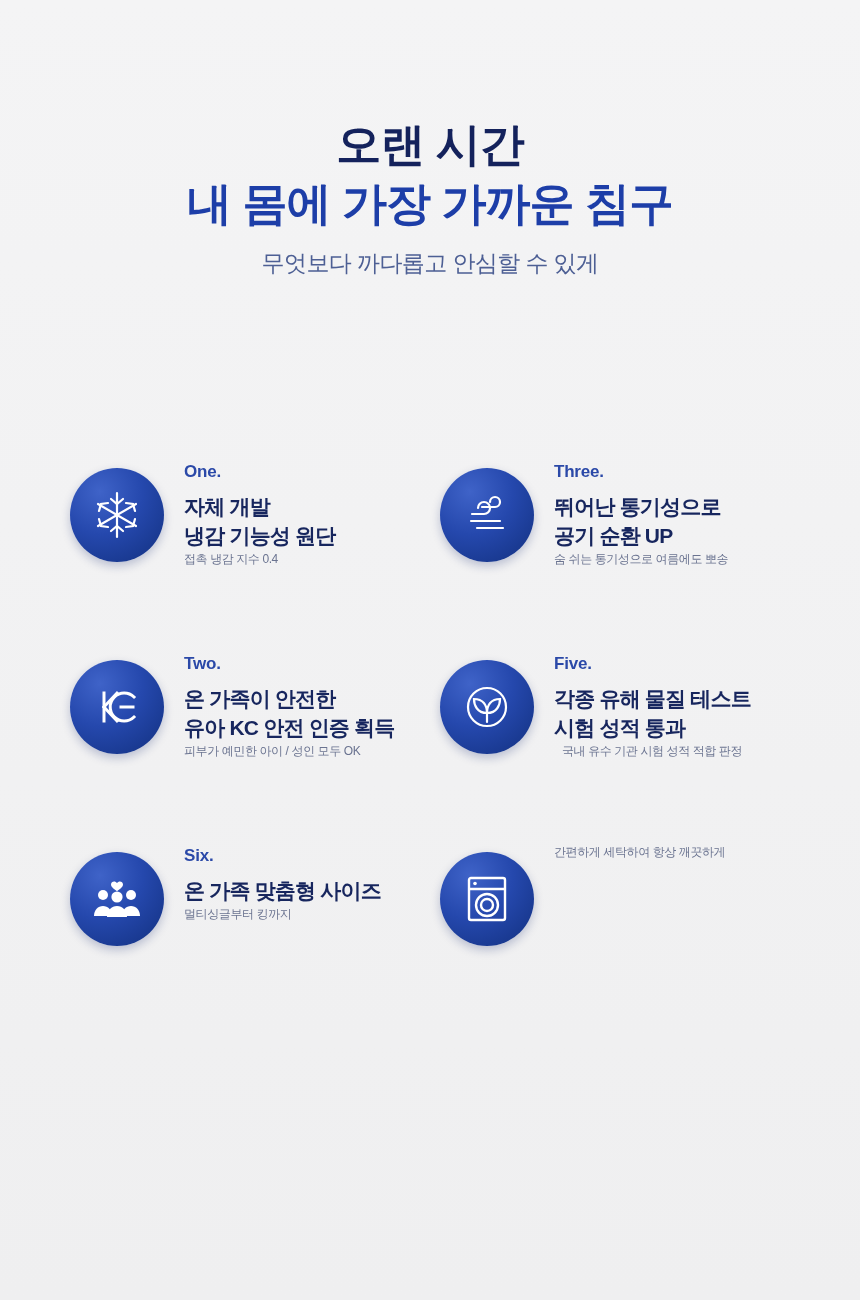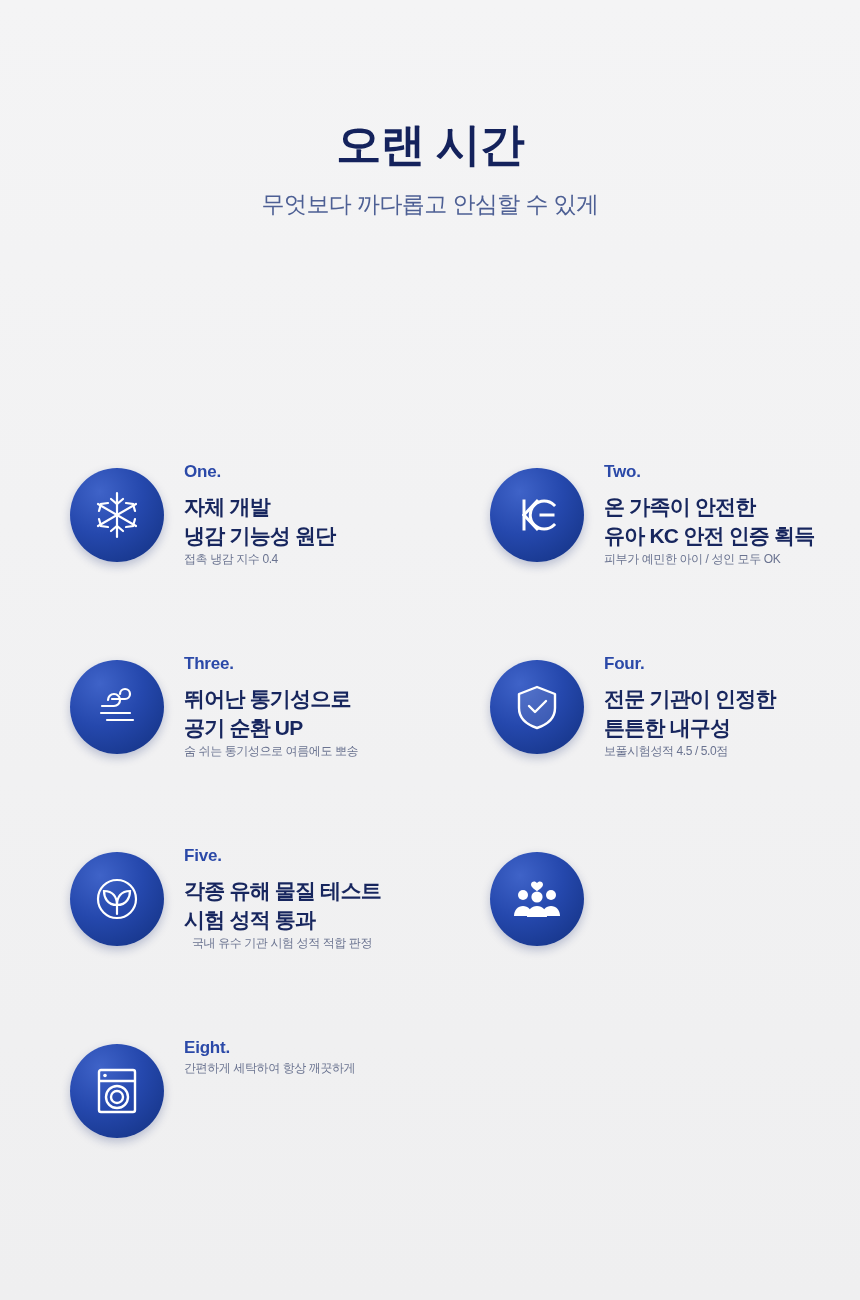--- a/index.html
+++ b/index.html
@@ -51,21 +51,20 @@
 
   
   .features {
     position: absolute;
     top: 446px;
     left: 0;
     width: 860px;
     display: grid;
     grid-template-columns: 370px 370px;
     grid-template-rows: repeat(4, 192px);
-    column-gap: 50px;
     padding-left: 70px;
     box-sizing: border-box;
   }
   .feature {
     display: flex;
     align-items: flex-start;
   }
   .icon-circle {
     width: 94px;
     height: 94px;
@@ -112,20 +111,21 @@
     padding-left: 8px;
   }
 </style>
 </head>
 <body>
 
 <div class="page">
 
   <div class="header">
     <div class="title-line1">오랜 시간</div>
+    <div class="title-line2">내 몸에 가장 가까운 침구</div>
     <div class="subtitle">무엇보다 까다롭고 안심할 수 있게</div>
   </div>
 
   <div class="features">
 
     <div class="feature">
       <div class="icon-circle">
         <svg width="52" height="52" viewBox="0 0 52 52" fill="none" stroke="#ffffff" stroke-width="2.2" stroke-linecap="round">
           <line x1="26" y1="4" x2="26" y2="48"></line>
           <line x1="7" y1="15" x2="45" y2="37"></line>
@@ -141,67 +141,53 @@
       <div class="feature-text">
         <div class="f-index">One.</div>
         <div class="f-title">자체 개발
 냉감 기능성 원단</div>
         <div class="f-desc">접촉 냉감 지수 0.4</div>
       </div>
     </div>
 
     <div class="feature">
       <div class="icon-circle">
+        <svg width="54" height="54" viewBox="0 0 54 54" fill="none" stroke="#ffffff" stroke-width="2.2" stroke-linecap="round">
+          <path d="M18 20 a6 6 0 1 1 6 6 H12"></path>
+          <path d="M30 14 a5 5 0 1 1 5 5 H22"></path>
+          <line x1="11" y1="33" x2="40" y2="33"></line>
+          <line x1="17" y1="40" x2="43" y2="40"></line>
+        </svg>
+      </div>
+      <div class="feature-text">
+        <div class="f-index">Three.</div>
+        <div class="f-title">뛰어난 통기성으로
+공기 순환 UP</div>
+        <div class="f-desc">숨 쉬는 통기성으로 여름에도 뽀송</div>
+      </div>
+    </div>
+
+    <div class="feature">
+      <div class="icon-circle">
         <svg width="52" height="52" viewBox="0 0 52 52" fill="none" stroke="#ffffff" stroke-width="3" stroke-linecap="square">
           <line x1="13" y1="12" x2="13" y2="40"></line>
           <path d="M13 26 L26 12"></path>
           <path d="M13 26 L26 40"></path>
           <path d="M43 16 A14 14 0 1 0 43 36"></path>
           <line x1="30" y1="26" x2="42" y2="26"></line>
         </svg>
       </div>
       <div class="feature-text">
         <div class="f-index">Two.</div>
         <div class="f-title">온 가족이 안전한
 유아 KC 안전 인증 획득</div>
         <div class="f-desc">피부가 예민한 아이 / 성인 모두 OK</div>
       </div>
     </div>
 
-    <div class="feature">
-      <div class="icon-circle">
-        <svg width="54" height="54" viewBox="0 0 54 54" fill="none" stroke="#ffffff" stroke-width="2.2" stroke-linecap="round">
-          <path d="M18 20 a6 6 0 1 1 6 6 H12"></path>
-          <path d="M30 14 a5 5 0 1 1 5 5 H22"></path>
-          <line x1="11" y1="33" x2="40" y2="33"></line>
-          <line x1="17" y1="40" x2="43" y2="40"></line>
-        </svg>
-      </div>
-      <div class="feature-text">
-        <div class="f-index">Three.</div>
-        <div class="f-title">뛰어난 통기성으로
-공기 순환 UP</div>
-        <div class="f-desc">숨 쉬는 통기성으로 여름에도 뽀송</div>
-      </div>
-    </div>
-
-    <div class="feature">
-      <div class="icon-circle">
-        <svg width="50" height="52" viewBox="0 0 50 52" fill="none" stroke="#ffffff" stroke-width="2.4" stroke-linecap="round" stroke-linejoin="round">
-          <path d="M25 6 L43 13 V27 C43 38 34 44 25 47 C16 44 7 38 7 27 V13 Z" fill="#ffffff" fill-opacity="0.12"></path>
-          <polyline points="17,25 23,31 34,20"></polyline>
-        </svg>
-      </div>
-      <div class="feature-text">
-        <div class="f-index">Four.</div>
-        <div class="f-title">전문 기관이 인정한
-튼튼한 내구성</div>
-        <div class="f-desc">보풀시험성적 4.5 / 5.0점</div>
-      </div>
-    </div>
 
     <div class="feature">
       <div class="icon-circle">
         <svg width="52" height="52" viewBox="0 0 52 52" fill="none" stroke="#ffffff" stroke-width="2.2" stroke-linecap="round">
           <circle cx="26" cy="26" r="19"></circle>
           <path d="M26 32 V41"></path>
           <path d="M26 32 C16 32 13 24 13 18 C22 18 26 24 26 32 Z"></path>
           <path d="M26 32 C36 32 39 24 39 18 C30 18 26 24 26 32 Z"></path>
         </svg>
       </div>
@@ -218,33 +204,37 @@
         <svg width="54" height="50" viewBox="0 0 54 50" fill="#ffffff">
           <path d="M27 9 c-1.6-2.6-6-2-6 1.6 0 2.6 3.6 5 6 6.6 2.4-1.6 6-4 6-6.6 0-3.6-4.4-4.2-6-1.6z"></path>
           <circle cx="13" cy="21" r="5"></circle>
           <circle cx="41" cy="21" r="5"></circle>
           <circle cx="27" cy="23" r="5.6"></circle>
           <path d="M4 42 c0-6 4-10 9-10 s9 4 9 10z"></path>
           <path d="M32 42 c0-6 4-10 9-10 s9 4 9 10z"></path>
           <path d="M17 43 c0-6.4 4.6-11 10-11 s10 4.6 10 11z"></path>
         </svg>
       </div>
+      <div class="feature-text">
+        <div class="f-index">Six.</div>
+        <div class="f-title">온 가족 맞춤형 사이즈</div>
+        <div class="f-desc">멀티싱글부터 킹까지</div>
+      </div>
     </div>
 
 
     <div class="feature">
       <div class="icon-circle">
         <svg width="48" height="52" viewBox="0 0 48 52" fill="none" stroke="#ffffff" stroke-width="2.4">
           <rect x="6" y="5" width="36" height="42" rx="2"></rect>
           <line x1="6" y1="16" x2="42" y2="16"></line>
           <circle cx="12" cy="10.5" r="1.8" fill="#ffffff" stroke="none"></circle>
           <circle cx="24" cy="32" r="11"></circle>
           <circle cx="24" cy="32" r="6"></circle>
         </svg>
       </div>
       <div class="feature-text">
-        <div class="f-index">Eight.</div>
         <div class="f-desc">간편하게 세탁하여 항상 깨끗하게</div>
       </div>
     </div>
 
   </div>
 </div>
 
 </body></html>

